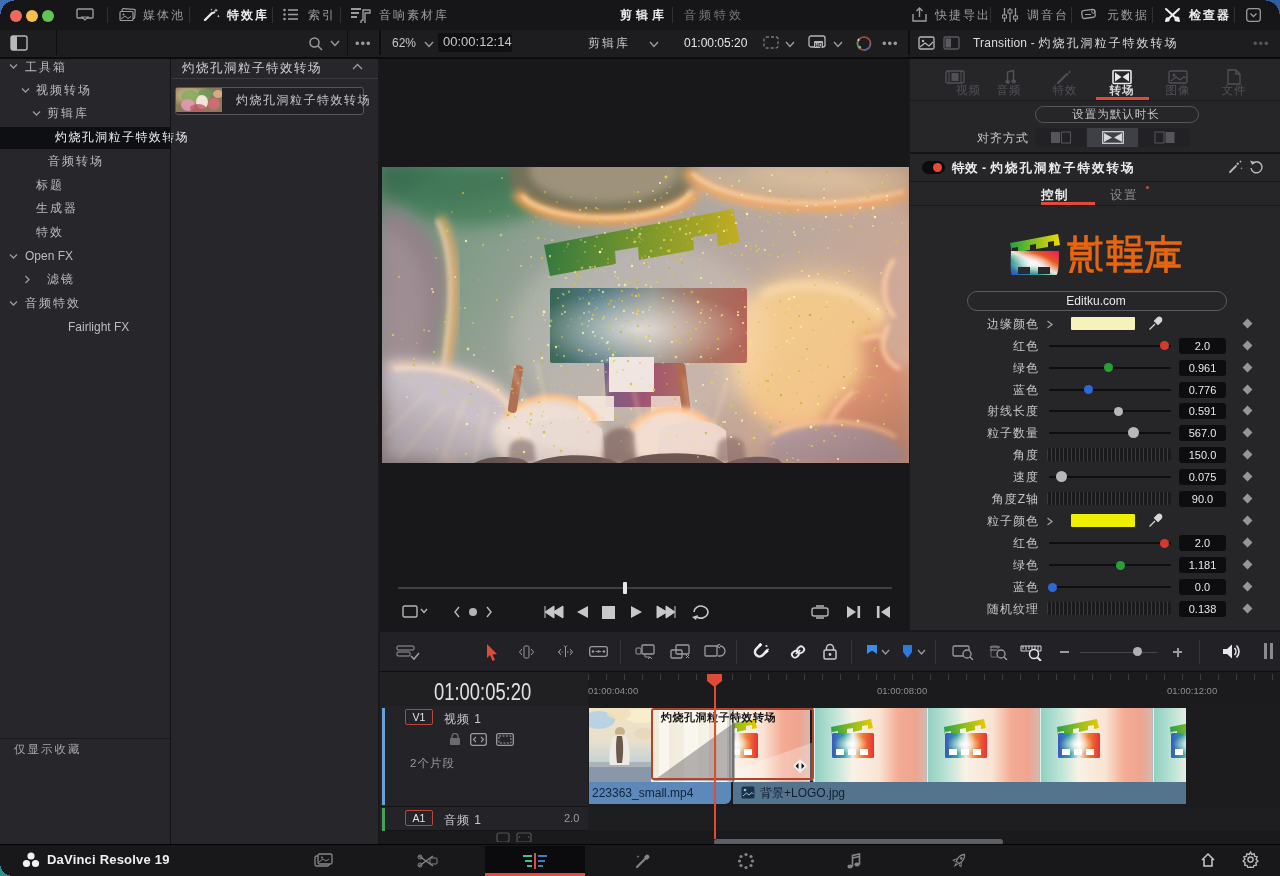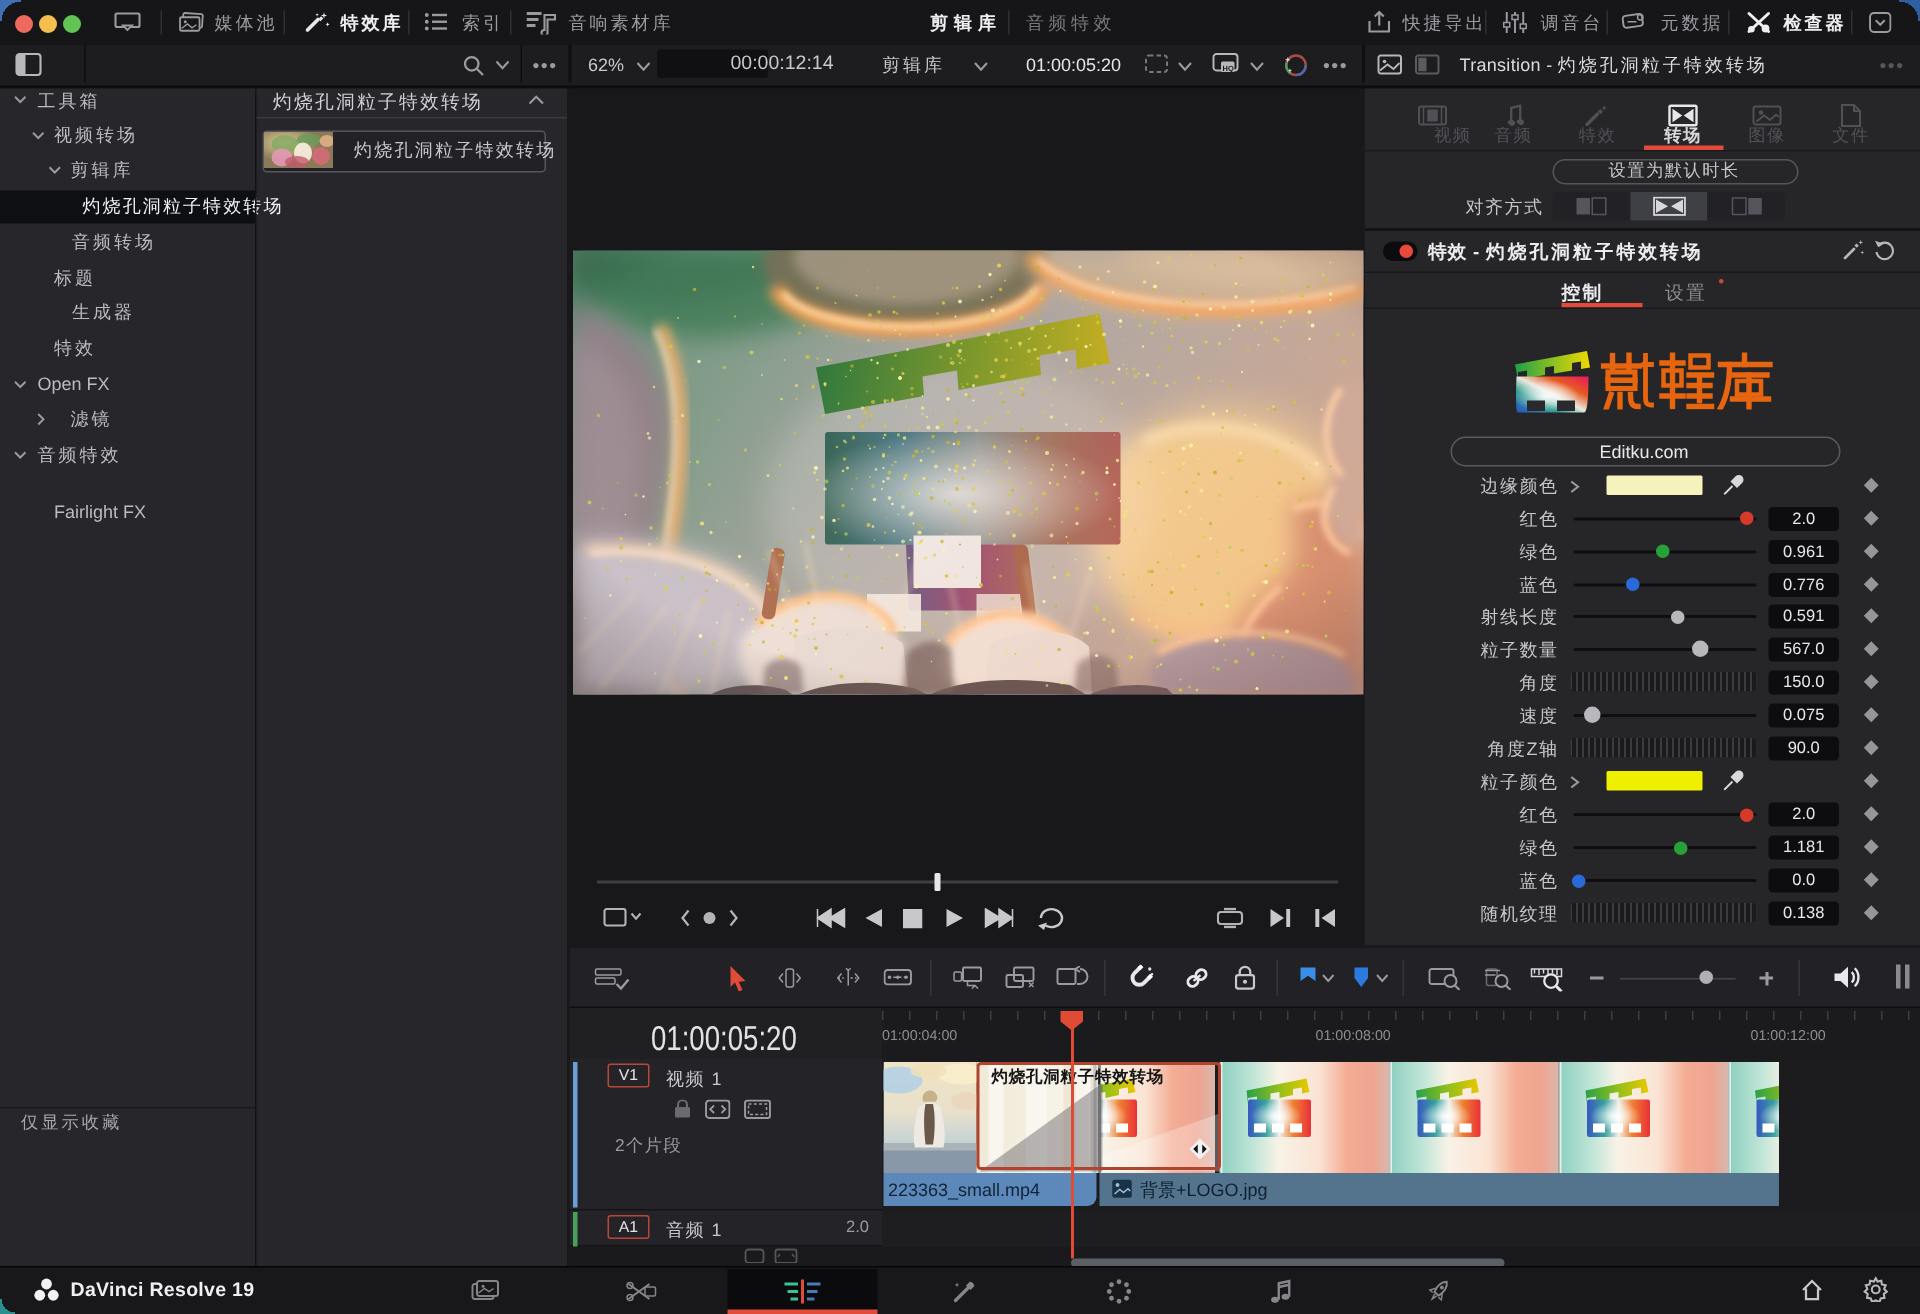--- a/index.html
+++ b/index.html
@@ -140,21 +140,21 @@
         <path d="M1 1 L5 5.5 L9 1" fill="none" stroke="#9a9aa0" stroke-width="1.4"></path>
       </svg>
     <div class="abs vline" style="left:347px;top:0;width:1px;height:25px"></div>
     <div class="abs" style="left:355px;top:12px;width:22px;height:4px;color:#9a9aa0;font-size:13px;line-height:4px;letter-spacing:1px;">•••</div>
     <div class="abs vline" style="left:379px;top:0;width:2px;height:25px"></div>
     <div class="abs r2t" style="left:392px;">62%</div>
     <svg class="abs" style="left:424px;top:11px" width="10" height="7" viewBox="0 0 10 7">
         <path d="M1 1 L5 5.5 L9 1" fill="none" stroke="#9a9aa0" stroke-width="1.4"></path>
       </svg>
     <div class="abs fld" style="left:438px;top:3px;width:74px;height:19px;"></div>
-    <div class="abs r2t" style="left:443px;top:-2px;font-size:13px;margin-left:44px;">00:00:12:14</div>
+    <div class="abs r2t" style="left:443px;top:-2px;font-size:13px;">00:00:12:14</div>
     <div class="abs r2t cjk" style="left:588px;">剪辑库</div>
     <svg class="abs" style="left:649px;top:11px" width="10" height="7" viewBox="0 0 10 7">
         <path d="M1 1 L5 5.5 L9 1" fill="none" stroke="#9a9aa0" stroke-width="1.4"></path>
       </svg>
     <div class="abs r2t" style="left:684px;top:0px;font-size:12px;color:#e6e6ea">01:00:05:20</div>
     <svg class="abs" style="left:763px;top:6px" width="16" height="13" viewBox="0 0 16 13">
         <rect x="1" y="1" width="14" height="11" rx="2" fill="none" stroke="#77777d" stroke-width="1.3" stroke-dasharray="3 2"></rect>
       </svg>
     <svg class="abs" style="left:785px;top:11px" width="10" height="7" viewBox="0 0 10 7">
         <path d="M1 1 L5 5.5 L9 1" fill="none" stroke="#9a9aa0" stroke-width="1.4"></path>
@@ -201,35 +201,35 @@
         <path d="M1 2.5 L4.5 6 L8 2.5" fill="none" stroke="#9a9aa0" stroke-width="1.3"></path>
       </svg>
     <div class="abs trow cjk" style="top:20px;padding-left:36px;">视频转场</div>
     <svg class="chev" style="left:32px;top:50px" width="9" height="9" viewBox="0 0 9 9">
         <path d="M1 2.5 L4.5 6 L8 2.5" fill="none" stroke="#9a9aa0" stroke-width="1.3"></path>
       </svg>
     <div class="abs trow cjk" style="top:43px;padding-left:47px;">剪辑库</div>
     <div class="abs trow" style="top:67px;padding-left:55px;color:#f0f0f4;letter-spacing:1.4px;font-size:12px;">灼烧孔洞粒子特效转场</div>
     <div class="abs trow cjk" style="top:91px;padding-left:48px;">音频转场</div>
     <div class="abs trow cjk" style="top:115px;padding-left:36px;">标题</div>
-    <div class="abs trow cjk" style="top:138px;padding-left:48px;">生成器</div>
+    <div class="abs trow cjk" style="top:138px;padding-left:36px;">生成器</div>
     <div class="abs trow cjk" style="top:162px;padding-left:36px;">特效</div>
     <svg class="chev" style="left:9px;top:193px" width="9" height="9" viewBox="0 0 9 9">
         <path d="M1 2.5 L4.5 6 L8 2.5" fill="none" stroke="#9a9aa0" stroke-width="1.3"></path>
       </svg>
     <div class="abs trow" style="top:186px;padding-left:25px;">Open FX</div>
     <svg class="chev" style="left:23px;top:216px" width="9" height="9" viewBox="0 0 9 9">
         <path d="M2.5 1 L6 4.5 L2.5 8" fill="none" stroke="#9a9aa0" stroke-width="1.3"></path>
       </svg>
     <div class="abs trow cjk" style="top:209px;padding-left:47px;">滤镜</div>
     <svg class="chev" style="left:9px;top:240px" width="9" height="9" viewBox="0 0 9 9">
         <path d="M1 2.5 L4.5 6 L8 2.5" fill="none" stroke="#9a9aa0" stroke-width="1.3"></path>
       </svg>
     <div class="abs trow cjk" style="top:233px;padding-left:25px;">音频特效</div>
-    <div class="abs trow" style="top:271px;padding-left:36px;">Fairlight FX</div>
+    <div class="abs trow" style="top:257px;padding-left:36px;margin-left:32px;">Fairlight FX</div>
 
     <div class="abs" style="left:0;top:679px;width:170px;height:1px;background:#1a1a1d;"></div>
     <div class="abs trow cjk" style="top:679px;padding-left:14px;font-size:11.5px;color:#a8a8ac;">仅显示收藏</div>
 
     <div class="abs" style="left:170px;top:0;width:1px;height:785px;background:#131316;"></div>
 
     <div class="abs cjk" style="left:182px;top:1px;font-size:12.5px;color:#d2d2d6;letter-spacing:1.5px;">灼烧孔洞粒子特效转场</div>
     <svg class="abs" style="left:352px;top:4px" width="11" height="8" viewBox="0 0 11 8">
         <path d="M1 6 L5.5 1.5 L10 6" fill="none" stroke="#9a9aa0" stroke-width="1.4"></path>
       </svg>

